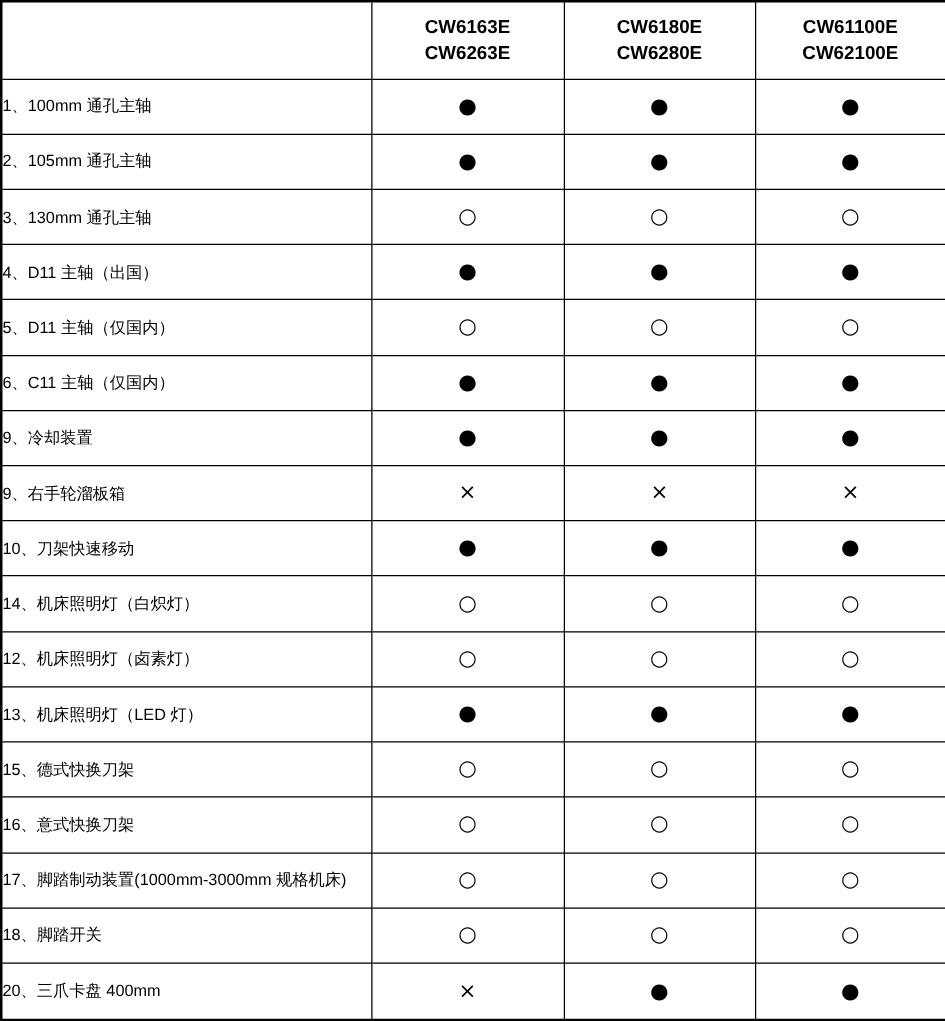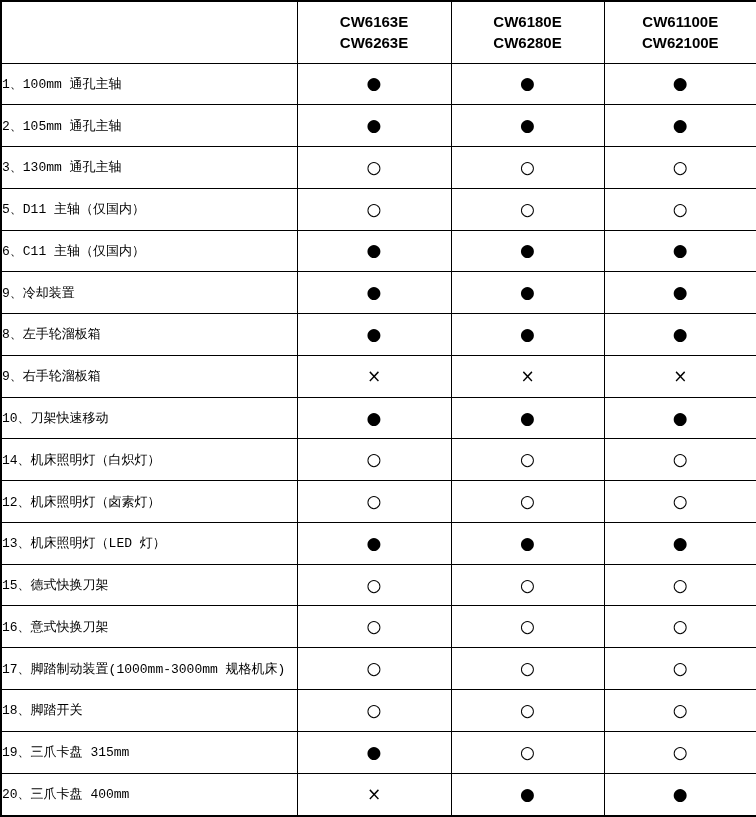--- a/index.html
+++ b/index.html
@@ -41,21 +41,21 @@
     font-weight: bold;
     font-size: 15px;
     line-height: 1.45;
     text-align: center;
     vertical-align: middle;
   }
   th.model-header .model-line {
     display: block;
   }
   td.label-cell {
-    font-family: Liberation Mono, monospace;
+    font-family: Liberation Sans, sans-serif;
     font-size: 13px;
     text-align: left;
     vertical-align: middle;
     padding-left: 8px;
     padding-right: 2px;
     white-space: nowrap;
   }
   td.sym-cell {
     text-align: center;
     vertical-align: middle;
@@ -107,20 +107,26 @@
     <td class="sym-cell">●</td>
   </tr>
 
   <tr>
     <td class="label-cell">3、130mm 通孔主轴</td>
     <td class="sym-cell">○</td>
     <td class="sym-cell">○</td>
     <td class="sym-cell">○</td>
   </tr>
 
+  <tr>
+    <td class="label-cell">4、D11 主轴（出国）</td>
+    <td class="sym-cell">●</td>
+    <td class="sym-cell">●</td>
+    <td class="sym-cell">●</td>
+  </tr>
 
   <tr>
     <td class="label-cell">5、D11 主轴（仅国内）</td>
     <td class="sym-cell">○</td>
     <td class="sym-cell">○</td>
     <td class="sym-cell">○</td>
   </tr>
 
   <tr>
     <td class="label-cell">6、C11 主轴（仅国内）</td>
@@ -129,26 +135,20 @@
     <td class="sym-cell">●</td>
   </tr>
 
   <tr>
     <td class="label-cell">9、冷却装置</td>
     <td class="sym-cell">●</td>
     <td class="sym-cell">●</td>
     <td class="sym-cell">●</td>
   </tr>
 
-  <tr>
-    <td class="label-cell">8、左手轮溜板箱</td>
-    <td class="sym-cell">●</td>
-    <td class="sym-cell">●</td>
-    <td class="sym-cell">●</td>
-  </tr>
 
   <tr>
     <td class="label-cell">9、右手轮溜板箱</td>
     <td class="sym-cell">×</td>
     <td class="sym-cell">×</td>
     <td class="sym-cell">×</td>
   </tr>
 
   <tr>
     <td class="label-cell">10、刀架快速移动</td>
@@ -200,26 +200,20 @@
     <td class="sym-cell">○</td>
   </tr>
 
   <tr>
     <td class="label-cell">18、脚踏开关</td>
     <td class="sym-cell">○</td>
     <td class="sym-cell">○</td>
     <td class="sym-cell">○</td>
   </tr>
 
-  <tr>
-    <td class="label-cell">19、三爪卡盘 315mm</td>
-    <td class="sym-cell">●</td>
-    <td class="sym-cell">○</td>
-    <td class="sym-cell">○</td>
-  </tr>
 
   <tr>
     <td class="label-cell">20、三爪卡盘 400mm</td>
     <td class="sym-cell">×</td>
     <td class="sym-cell">●</td>
     <td class="sym-cell">●</td>
   </tr>
 </tbody>
   </table>
 </div>

